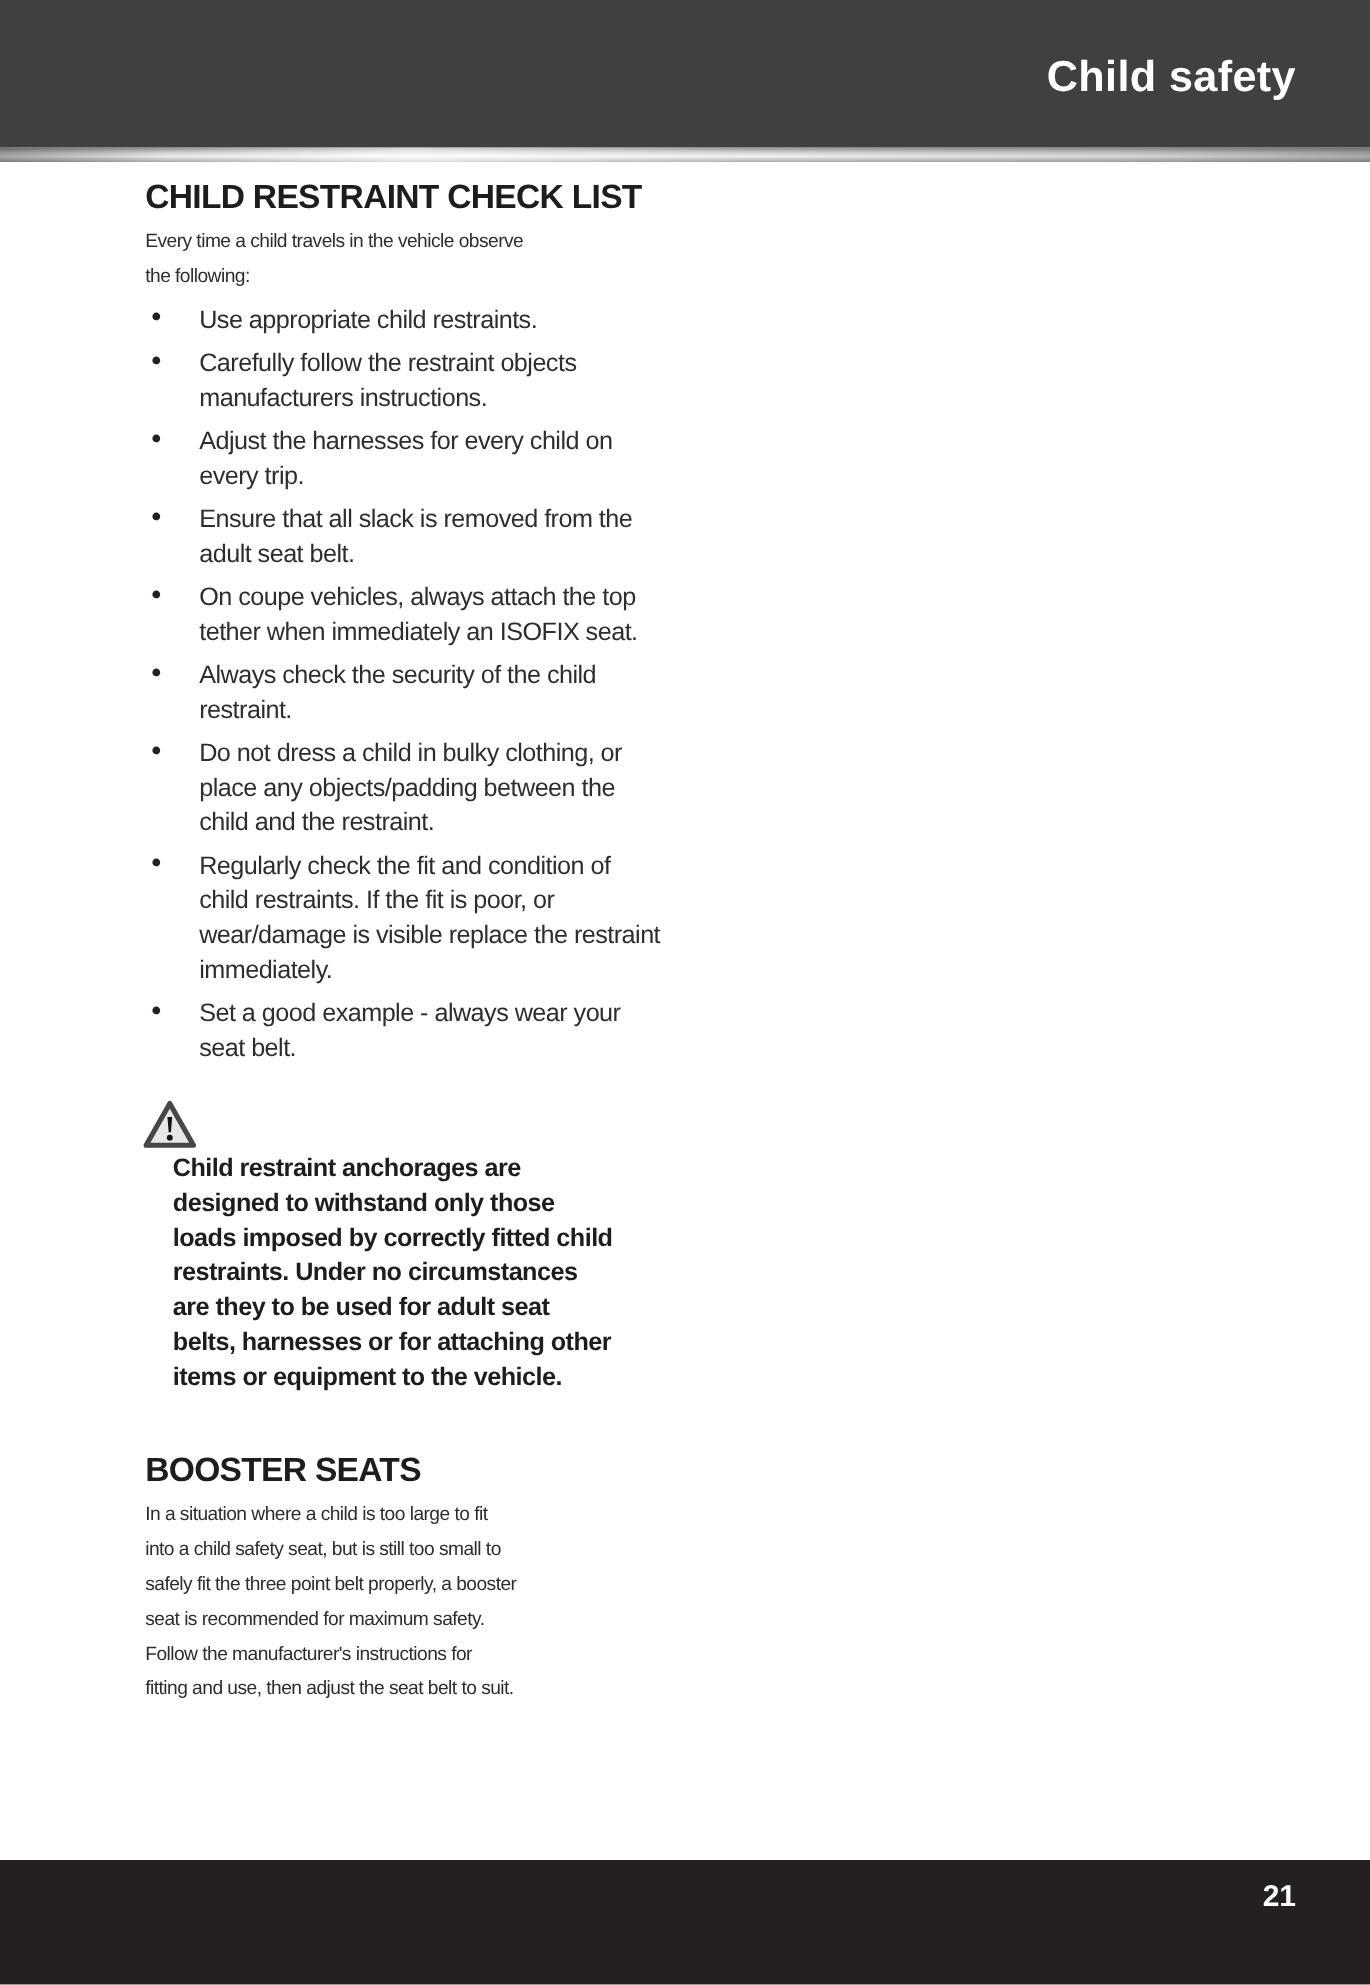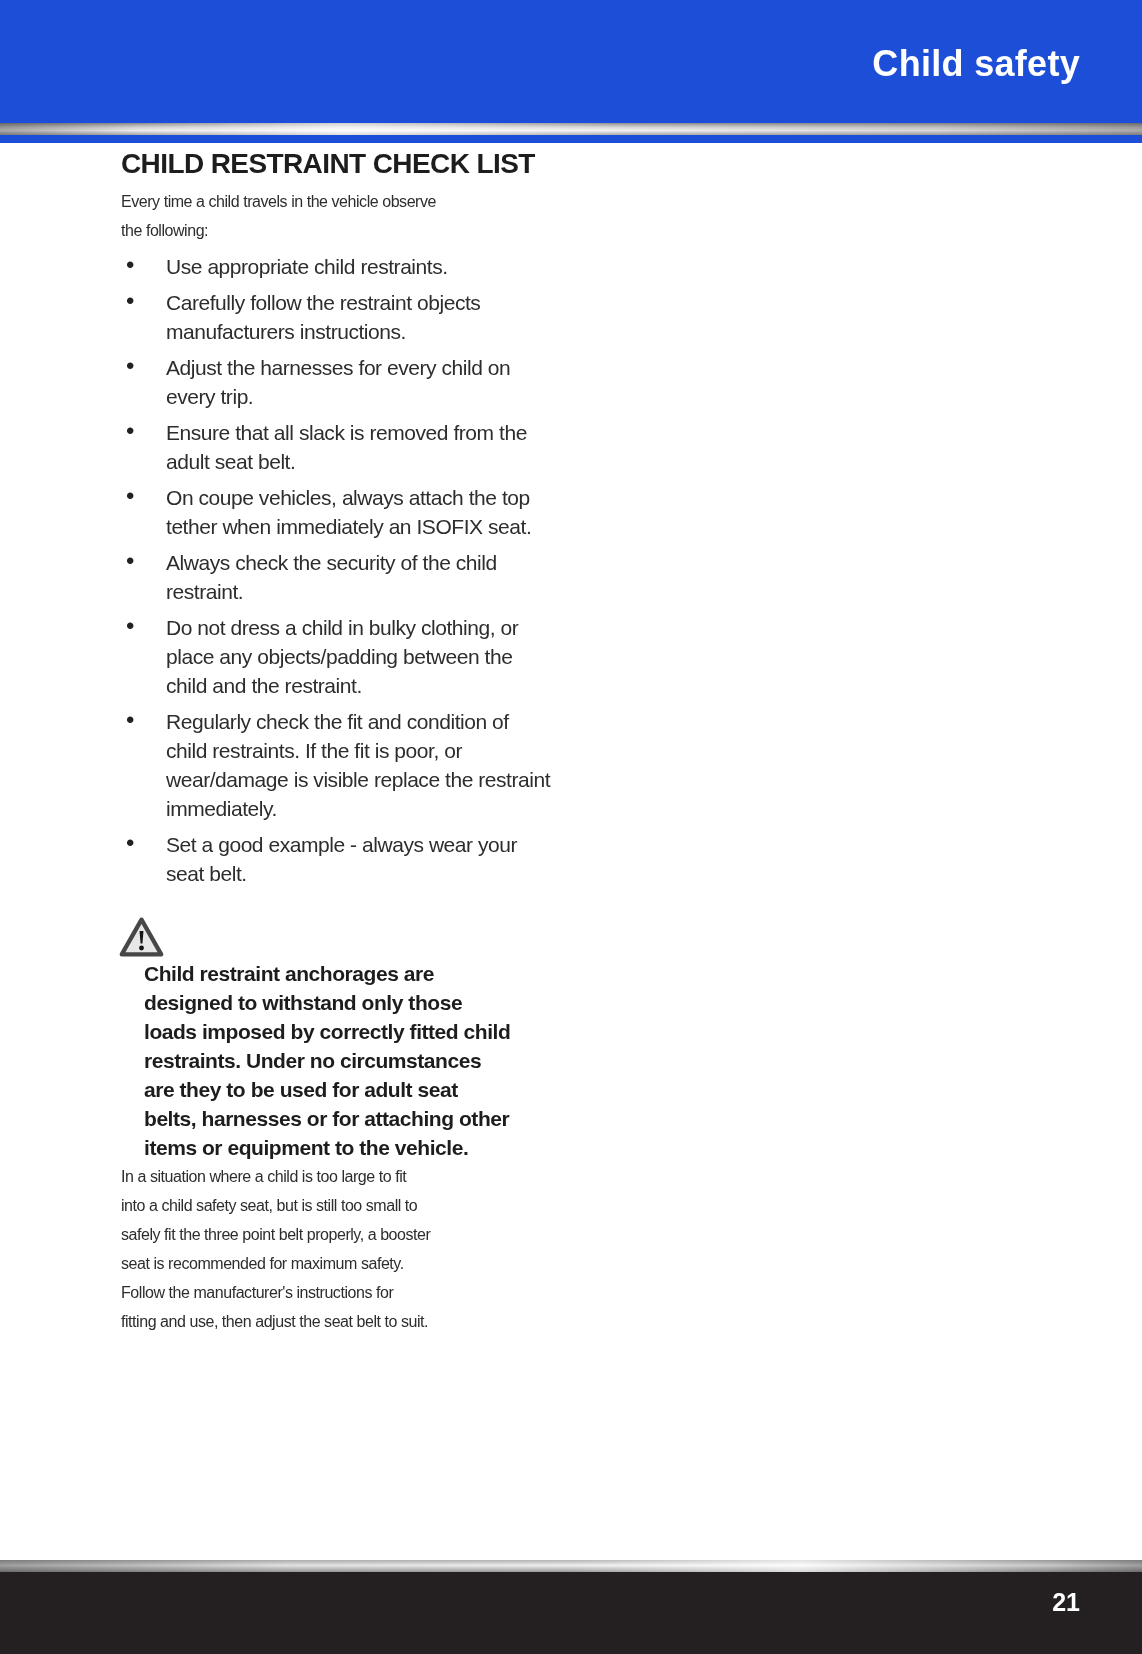--- a/index.html
+++ b/index.html
@@ -5,22 +5,22 @@
   html,body { margin:0; padding:0; background:#fff; }
   .page {
     position:relative; width:1142px; height:1654px;
     background:#ffffff; overflow:hidden;
     font-family:"Liberation Sans", sans-serif;
     color:#2d2d2d;
   }
 
   
   .chapter-header {
-    position:absolute; top:0; left:0; right:0; height:143px;
-    background:#1d4ed8;
+    position:absolute; top:0; left:0; right:0; height:123px;
+    background:#404040;
   }
   .chapter-title {
     position:absolute; right:62px; top:42px; margin:0;
     color:#ffffff; font-size:36px; font-weight:bold; letter-spacing:0.3px;
     line-height:44px;
   }
 
   
   .metal-bar {
     position:absolute; left:0; right:0; height:12px;
@@ -37,21 +37,21 @@
     bottom:82px;
     background:
       linear-gradient(90deg, rgba(40,40,40,.42) 0%, rgba(120,120,120,.16) 25%,
         rgba(160,160,160,.08) 50%, rgba(255,255,255,.62) 70%,
         rgba(70,70,70,.26) 92%, rgba(40,40,40,.42) 100%),
       linear-gradient(180deg, #b5b5b5 0%, #f5f5f5 45%, #9a9a9a 100%);
   }
 
   
   .footer-band {
-    position:absolute; bottom:0; left:0; right:0; height:82px;
+    position:absolute; bottom:0; left:0; right:0; height:104px;
     background:#242021;
   }
   .page-num {
     position:absolute; right:62px; top:15px;
     color:#ffffff; font-size:25px; font-weight:bold; line-height:30px;
   }
 
   
   .content {
     position:absolute; top:135px; left:121px; width:492px;
@@ -141,20 +141,21 @@
 designed to withstand only those
 loads imposed by correctly fitted child
 restraints. Under no circumstances
 are they to be used for adult seat
 belts, harnesses or for attaching other
 items or equipment to the vehicle.</p>
       </div>
     </section>
 
     <section>
+      <h2 class="section-heading booster-heading">BOOSTER SEATS</h2>
       <p class="body-para">In a situation where a child is too large to fit
 into a child safety seat, but is still too small to
 safely fit the three point belt properly, a booster
 seat is recommended for maximum safety.
 Follow the manufacturer's instructions for
 fitting and use, then adjust the seat belt to suit.</p>
     </section>
 
   </main>
 

